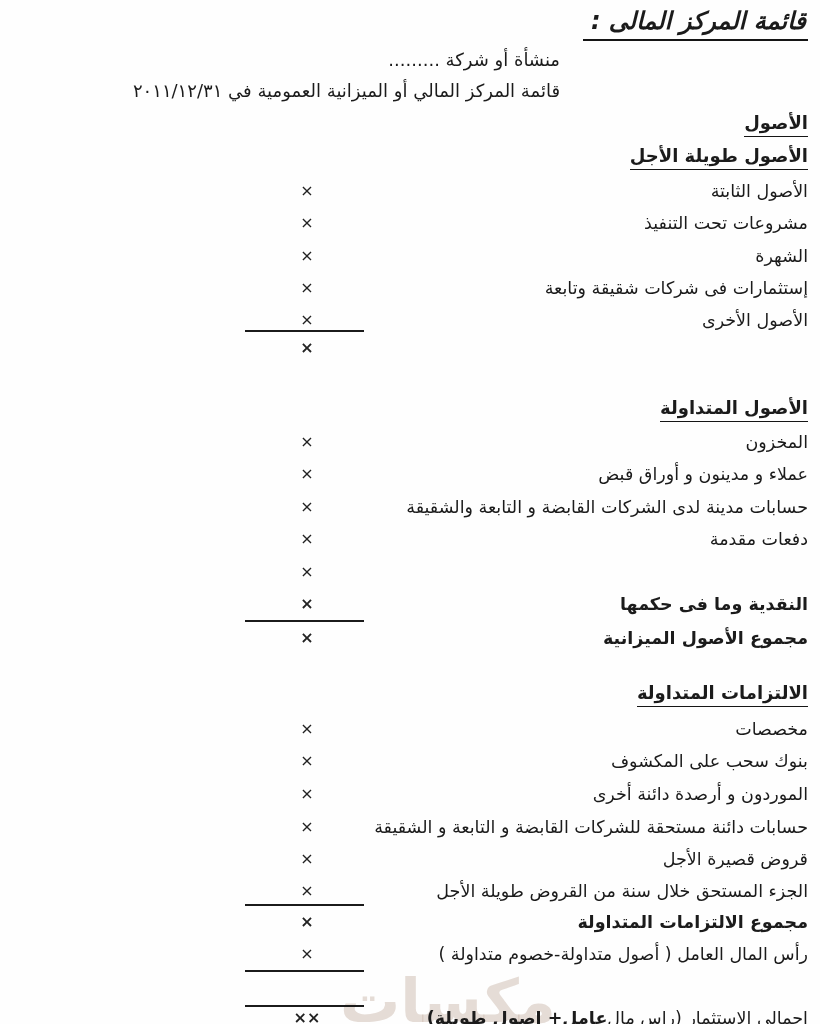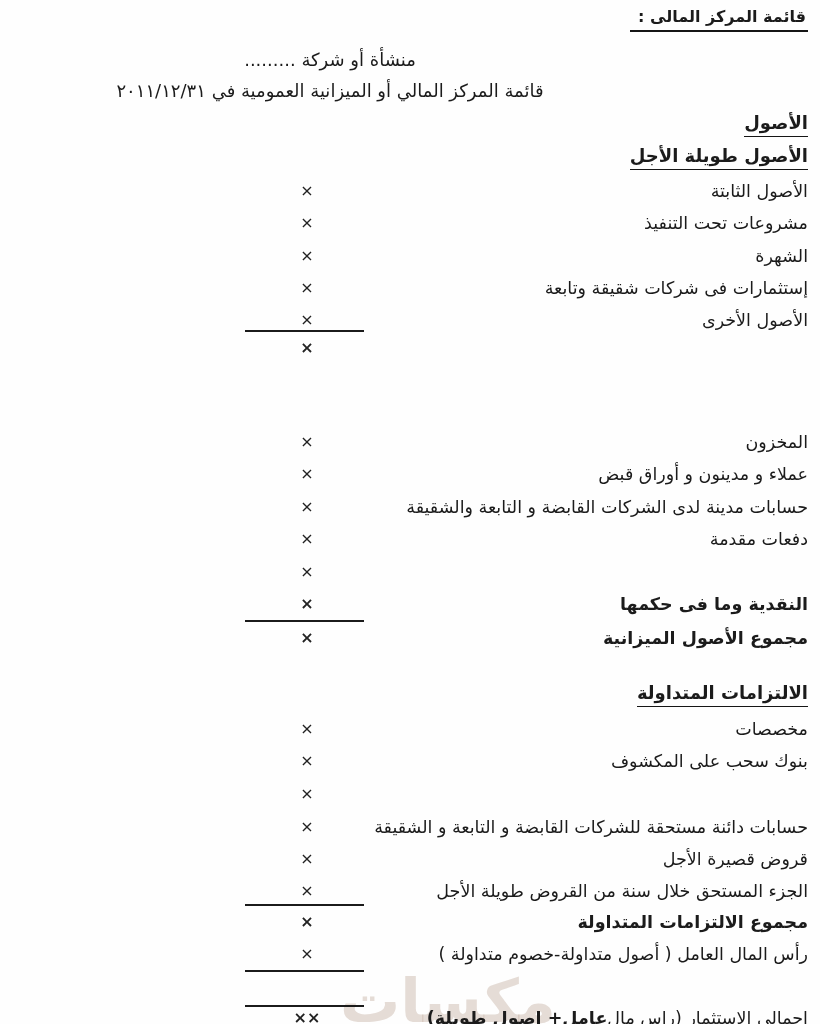--- a/index.html
+++ b/index.html
@@ -9,27 +9,28 @@
     margin:0 auto;
     background:#fefefe;
     font-family:"DejaVu Sans", sans-serif;
     color:#1b1b1b;
     direction:rtl;
     overflow:hidden;
   }
   .abs{position:absolute;left:0;right:0;}
   .page-title{
     position:absolute;top:7px;right:12px;
-    font-size:16px;font-weight:bold;
+    font-size:24px;font-weight:bold;
     border-bottom:2.4px solid #151515;
     padding:0 2px 4px 8px;
+    font-style:italic;
   }
   .header-block{
     position:absolute;top:44px;left:100px;width:460px;
-    text-align:center;font-size:18px;line-height:31px;
+    text-align:right;font-size:18px;line-height:31px;
   }
   .sec-heading{
     font-size:18px;font-weight:bold;
     padding-right:12px;
   }
   .sec-heading .hd{
     display:inline-block;
     border-bottom:1.8px solid #151515;
     padding-bottom:3px;
   }
@@ -98,20 +99,23 @@
   </div>
   <div class="abs row" style="top:307px">
     <span class="lbl">الأصول الأخرى</span>
     <span class="val">×</span>
   </div>
   <div class="rule" style="top:330px"></div>
   <div class="abs row bold" style="top:335px">
     <span class="val bold">×</span>
   </div>
 
+  <div class="abs sec-heading" style="top:397px">
+    <span class="hd">الأصول المتداولة</span>
+  </div>
 
   <div class="abs row" style="top:429px">
     <span class="lbl">المخزون</span>
     <span class="val">×</span>
   </div>
   <div class="abs row" style="top:461px">
     <span class="lbl">عملاء و مدينون و أوراق قبض</span>
     <span class="val">×</span>
   </div>
   <div class="abs row" style="top:494px">
@@ -141,20 +145,21 @@
 
   <div class="abs row" style="top:716px">
     <span class="lbl">مخصصات</span>
     <span class="val">×</span>
   </div>
   <div class="abs row" style="top:748px">
     <span class="lbl">بنوك سحب على المكشوف</span>
     <span class="val">×</span>
   </div>
   <div class="abs row" style="top:781px">
+    <span class="lbl">الموردون و أرصدة دائنة أخرى</span>
     <span class="val">×</span>
   </div>
   <div class="abs row" style="top:814px">
     <span class="lbl">حسابات دائنة مستحقة للشركات القابضة و التابعة و الشقيقة</span>
     <span class="val">×</span>
   </div>
   <div class="abs row" style="top:846px">
     <span class="lbl">قروض قصيرة الأجل</span>
     <span class="val">×</span>
   </div>

